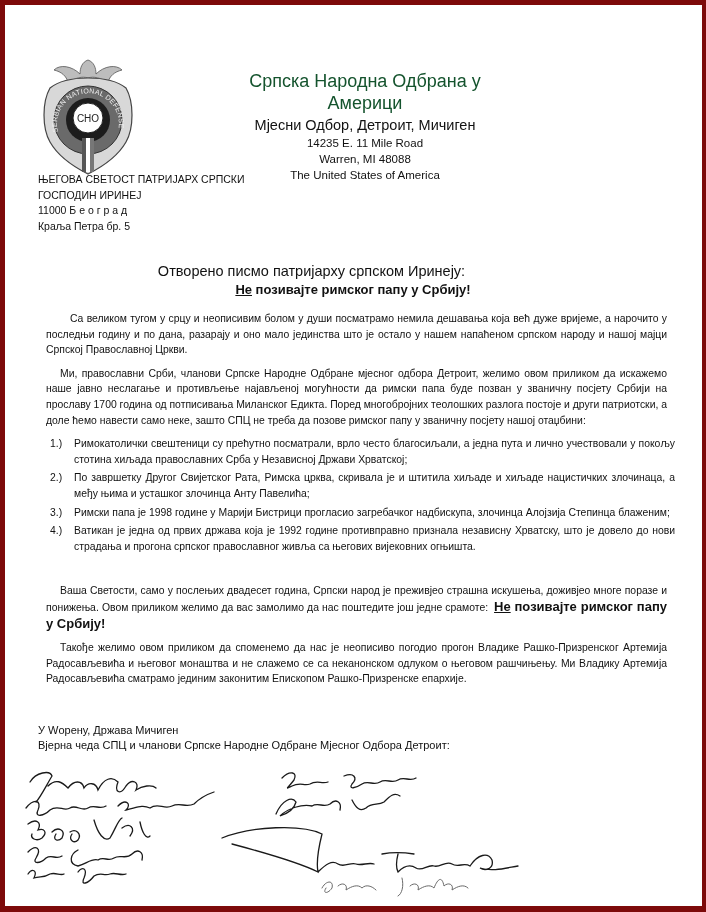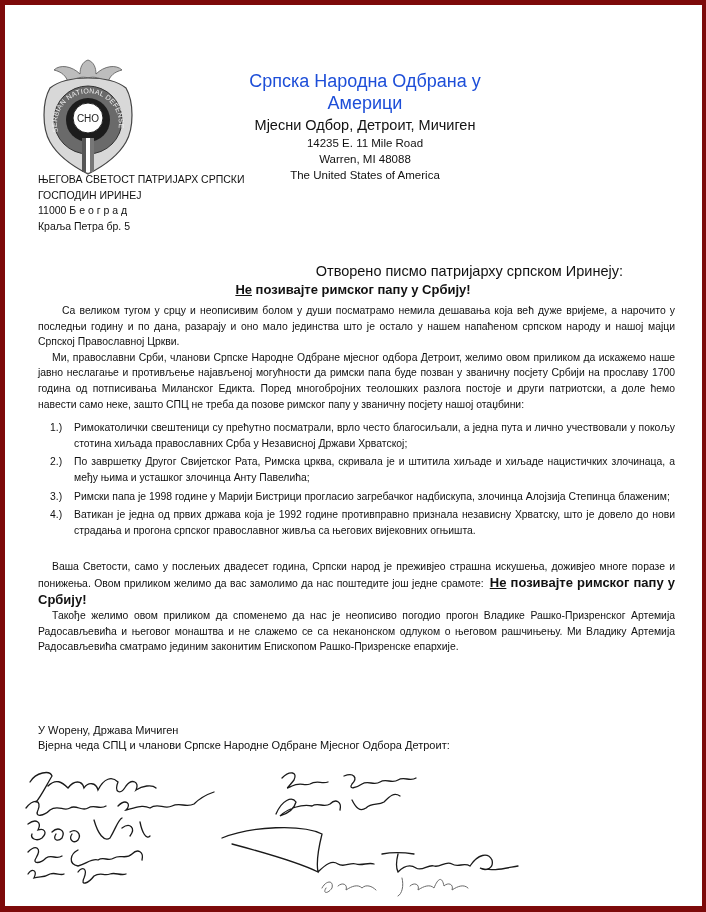--- a/index.html
+++ b/index.html
@@ -12,29 +12,29 @@
     border-right: 4px solid #7d0a0a;
     border-bottom: 6px solid #7d0a0a;
     background: #fff;
   }
   .doc {
     position: absolute; left: 0; top: 0; width: 706px; height: 912px;
     font-family: "Liberation Sans", sans-serif; color: #111;
   }
   .logo { position: absolute; left: 36px; top: 58px; width: 104px; height: 118px; }
   .org { position: absolute; left: 220px; top: 70px; width: 290px; text-align: center; }
-  .org .name { font-size: 18px; line-height: 22px; color: #1d4ed8; }
+  .org .name { font-size: 18px; line-height: 22px; color: #14532d; }
   .org .branch { font-size: 14.5px; line-height: 20px; margin-top: 1px; text-align: center; }
   .org .addr { font-size: 11.5px; line-height: 16px; }
   .recipient { position: absolute; left: 38px; top: 172px; font-size: 10.5px; line-height: 15.5px; color: #111; }
-  .title { position: absolute; left: 0; width: 623px; top: 262px; text-align: right; font-size: 14.5px; line-height: 18px; }
+  .title { position: absolute; left: 0; width: 623px; top: 262px; text-align: center; font-size: 14.5px; line-height: 18px; }
   .subtitle { position: absolute; left: 0; width: 706px; top: 281px; text-align: center; font-size: 13px; font-weight: bold; line-height: 18px; }
   .u { text-decoration: underline; }
   .body { position: absolute; left: 38px; top: 292px; width: 637px; font-size: 10.4px; line-height: 15.6px; text-align: justify; }
-  .body p { margin: 0; text-indent: 14px; }
+  .body p { margin: 8px; text-indent: 14px; }
   .body p.first { text-indent: 24px; }
   .list { margin: 8px 0 0 0; padding: 0; list-style: none; }
   .list li { position: relative; padding-left: 36px; margin-bottom: 3px; }
   .list li .num { position: absolute; left: 12px; top: 0; }
   .gap { height: 18px; }
   .call { font-size: 13px; font-weight: bold; margin-left: 6px; }
   .closing { position: absolute; left: 38px; top: 723px; font-size: 11px; line-height: 14.5px; }
   .sigs { position: absolute; left: 22px; top: 768px; width: 660px; height: 132px; }
 </style>
 </head>

